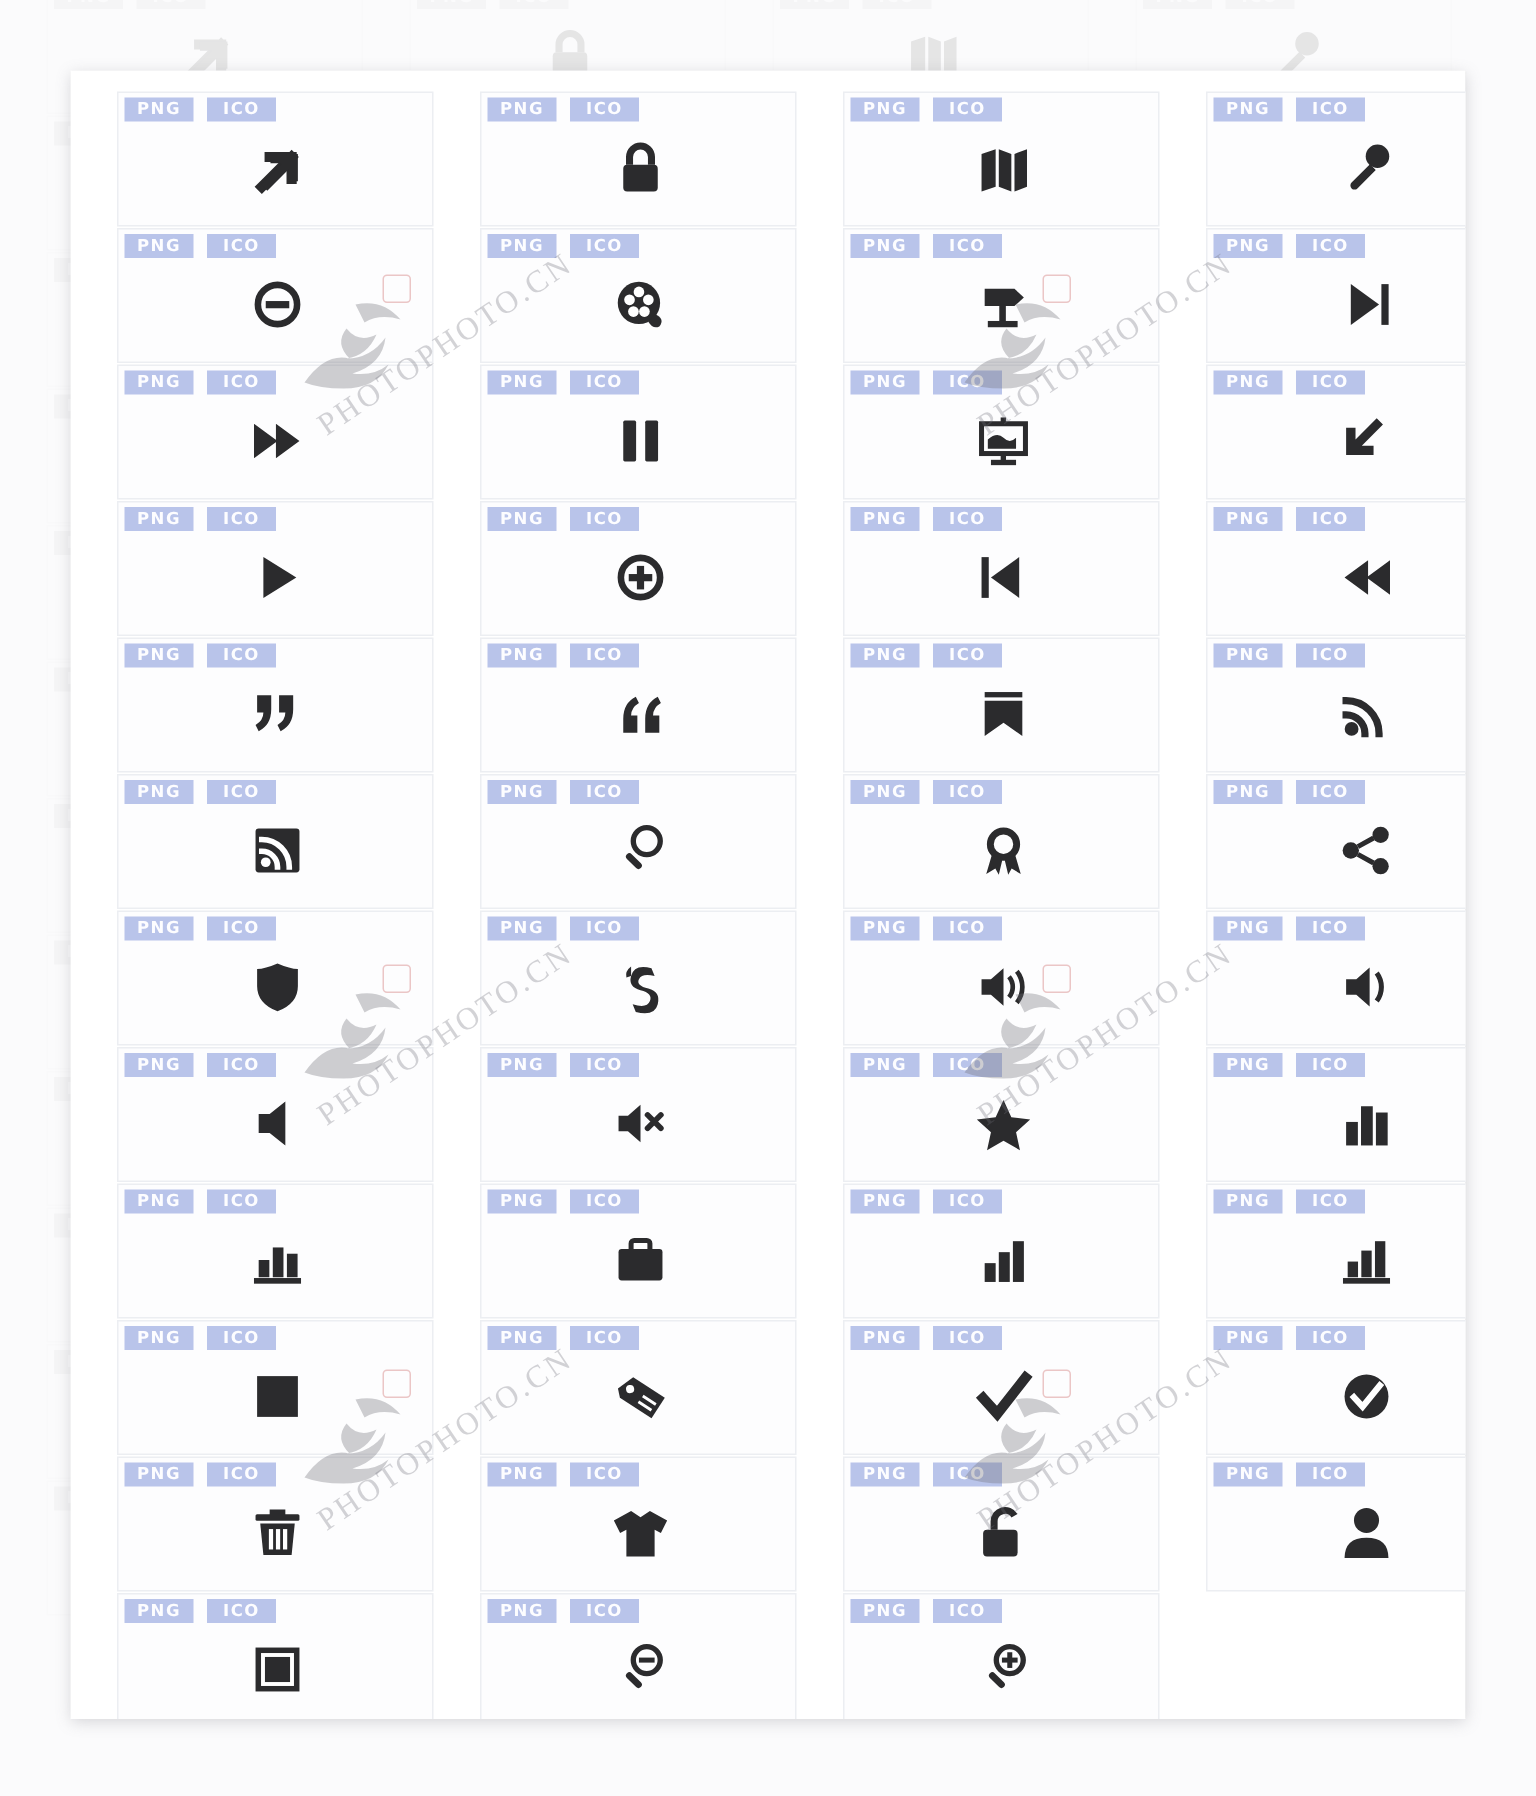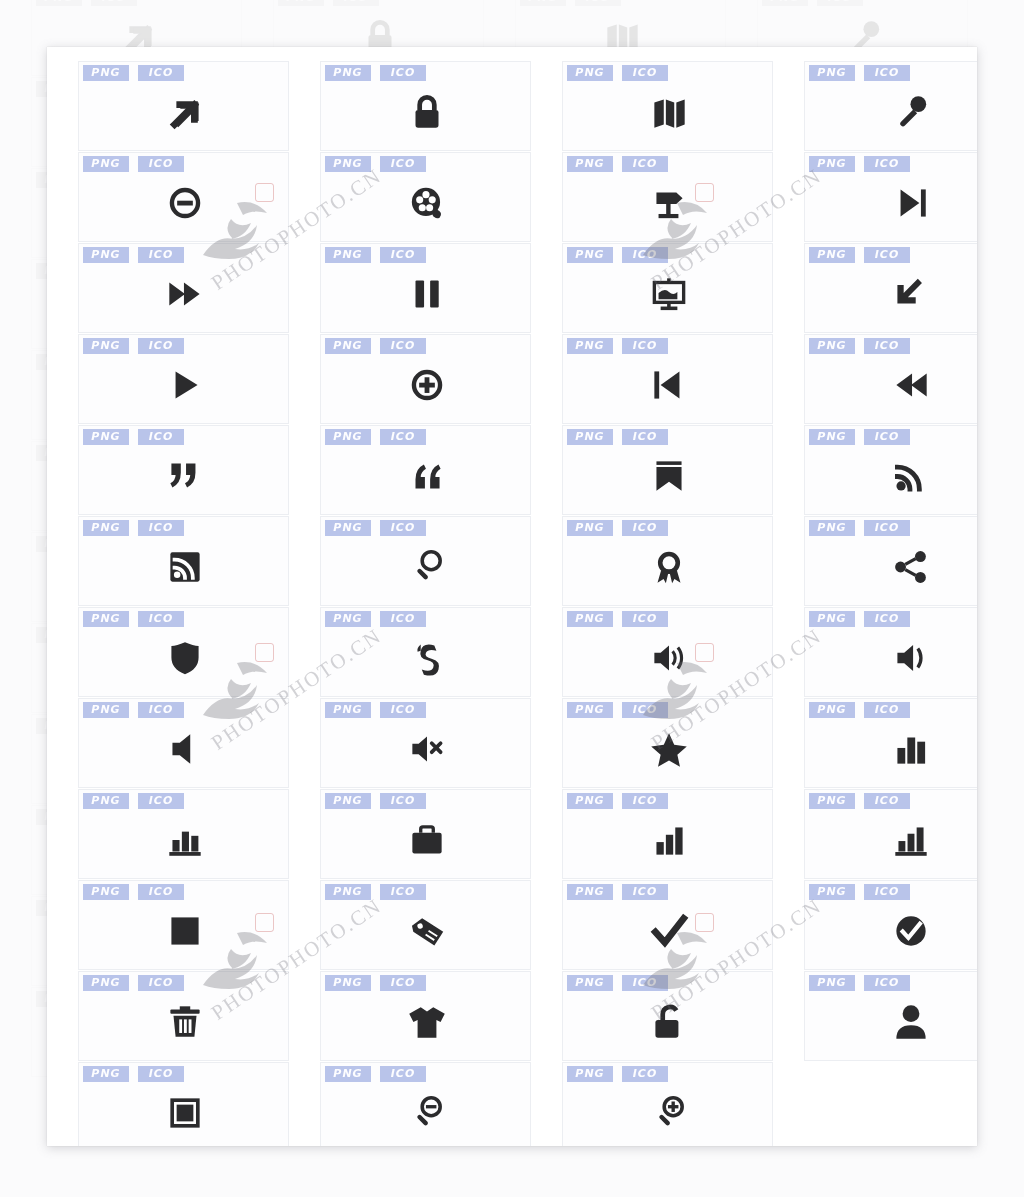--- a/index.html
+++ b/index.html
@@ -28,21 +28,20 @@
 
   .grid{
     position:absolute;left:0;top:0;
     width:930px;
     display:grid;
     grid-template-columns:repeat(4, 221px);
     column-gap:21px;
     row-gap:1px;
     padding:14px 0 0 31px;
     box-sizing:border-box;
-    font-style:italic;
   }
   #ghost .grid{padding:0 0 0 0;left:31px;top:-14px;}
 
   .cell{
     position:relative;
     width:211px;height:90px;
     background:#fdfdfe;
     border:1px solid #eceef2;
     box-sizing:border-box;
   }

